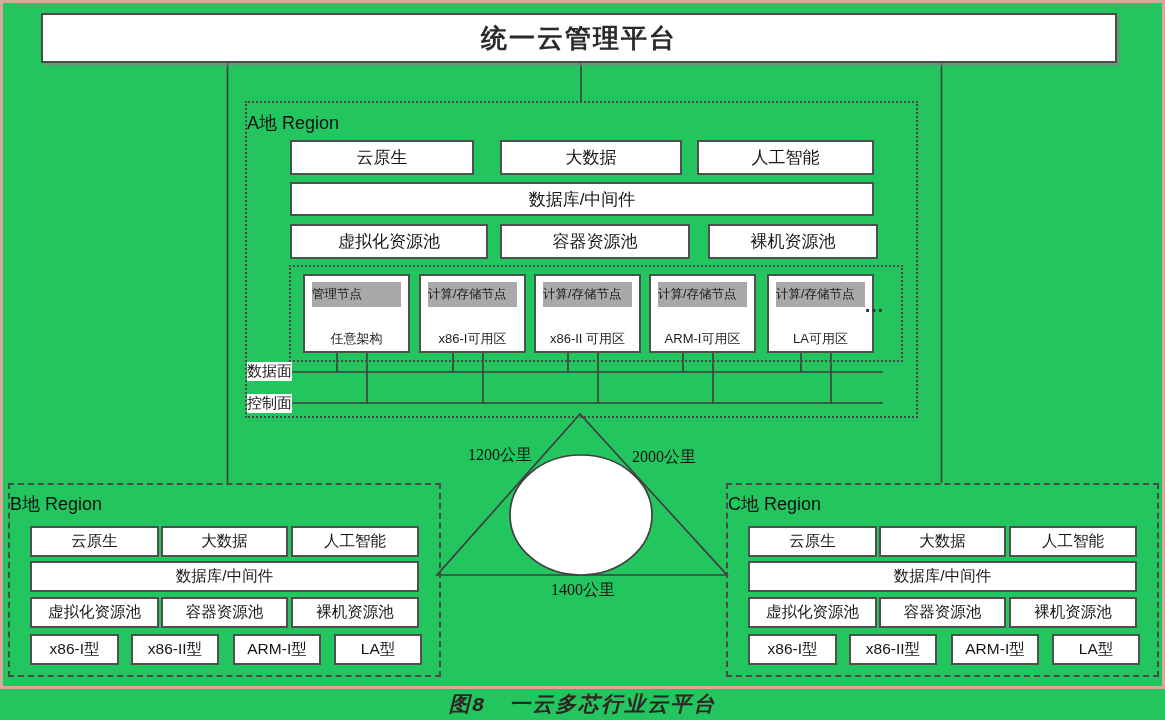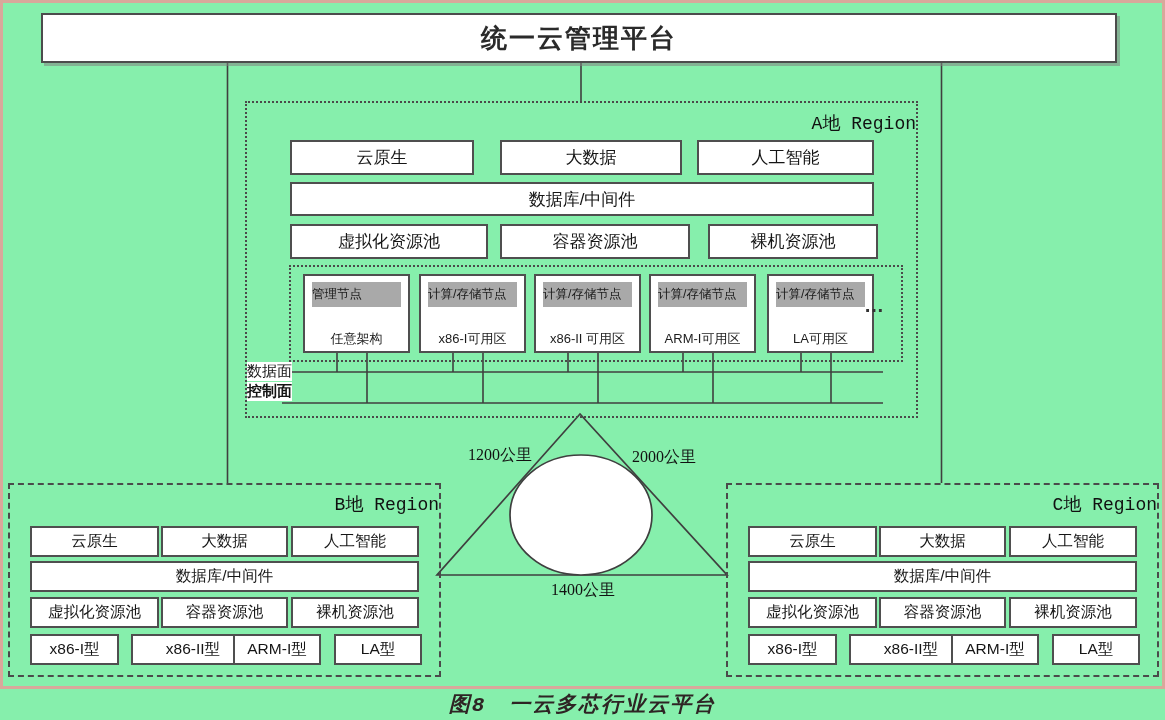--- a/index.html
+++ b/index.html
@@ -1,17 +1,17 @@
 <!DOCTYPE html>
 <html><head>
 <meta charset="utf-8">
 <style>
   html,body{margin:0;padding:0;background:#ffffff;}
   .canvas{
-    position:relative;width:1165px;height:720px;background:#86efac;
+    position:relative;width:1165px;height:720px;background:#22c55e;
     font-family:"Liberation Sans","DejaVu Sans",sans-serif;color:#1c1c1c;overflow:hidden;
   }
   
   .pink{position:absolute;background:#d9a89b;}
   .pink.top{left:0;top:0;width:1165px;height:3px;}
   .pink.left{left:0;top:0;width:3px;height:689px;}
   .pink.right{left:1162px;top:0;width:3px;height:689px;}
   .pink.bottom{left:0;top:686px;width:1165px;height:3px;}
 
   svg.lines{position:absolute;left:0;top:0;z-index:1;}
@@ -23,22 +23,22 @@
     font-size:26px;letter-spacing:2px;font-weight:bold;color:#2a2a2a;
   }
 
   .region{position:absolute;z-index:2;background:transparent;}
   .region-a{left:245px;top:101px;width:669px;height:313px;border:2px dotted #4a4a4a;}
   .region-bc{width:429px;height:190px;border:2px dashed #4a4a4a;}
   .region-b{left:8px;top:483px;}
   .region-c{left:726px;top:483px;}
 
   .rtitle{
-    position:absolute;left:0;top:8px;width:100%;text-align:right;
-    font-family:Liberation Mono, monospace;font-size:18px;color:#111;
+    position:absolute;left:0;top:8px;width:100%;text-align:left;
+    font-family:Liberation Sans, sans-serif;font-size:18px;color:#111;
   }
   .region-bc .rtitle{top:7px;}
 
   .ibox{
     position:absolute;border:2px solid #4f4f4f;background:#fff;
     display:flex;align-items:center;justify-content:center;
     font-size:17px;color:#151515;white-space:nowrap;
   }
   .region-bc .ibox{font-size:15.5px;}
 
@@ -59,32 +59,32 @@
     margin:6px 7px 0 7px;background:#a9a9a9;color:#1a1a1a;
     text-align:left;font-size:12.5px;padding:4px 0;white-space:nowrap;
   }
   .node .nzone{margin-top:23px;text-align:center;font-size:13px;white-space:nowrap;}
   .n0{left:12px;} .n1{left:128px;} .n2{left:243px;} .n3{left:358px;} .n4{left:476px;}
 
   .ellipsis{position:absolute;left:864px;top:294px;z-index:2;font-size:20px;font-weight:bold;letter-spacing:3px;color:#333;}
 
   .plane-label{position:absolute;z-index:2;font-size:15px;color:#151515;background:#fff;}
   .pl-data{left:247px;top:362px;}
-  .pl-ctrl{left:247px;top:382px;font-weight:bold;}
+  .pl-ctrl{left:247px;top:394px;}
 
   
   .bc-s0{left:20px;top:41px;width:125px;height:27px;}
   .bc-s1{left:151px;top:41px;width:123px;height:27px;}
   .bc-s2{left:281px;top:41px;width:124px;height:27px;}
   .bc-mid{left:20px;top:76px;width:385px;height:27px;}
   .bc-p0{left:20px;top:112px;width:125px;height:27px;}
   .bc-p1{left:151px;top:112px;width:123px;height:27px;}
   .bc-p2{left:281px;top:112px;width:124px;height:27px;}
   .bc-t0{left:20px;top:149px;width:85px;height:27px;}
-  .bc-t1{left:121px;top:149px;width:84px;height:27px;padding-left:18px;}
+  .bc-t1{left:121px;top:149px;width:84px;height:27px;}
   .bc-t2{left:223px;top:149px;width:84px;height:27px;}
   .bc-t3{left:324px;top:149px;width:84px;height:27px;}
 
   .circle-text{
     position:absolute;left:519px;top:489px;width:124px;z-index:2;text-align:center;
     font-size:17px;line-height:1.55;color:#151515;letter-spacing:1px;
   }
   .dist{
     position:absolute;z-index:2;font-family:"Liberation Serif","DejaVu Serif",serif;
     font-size:16px;color:#111;white-space:nowrap;

